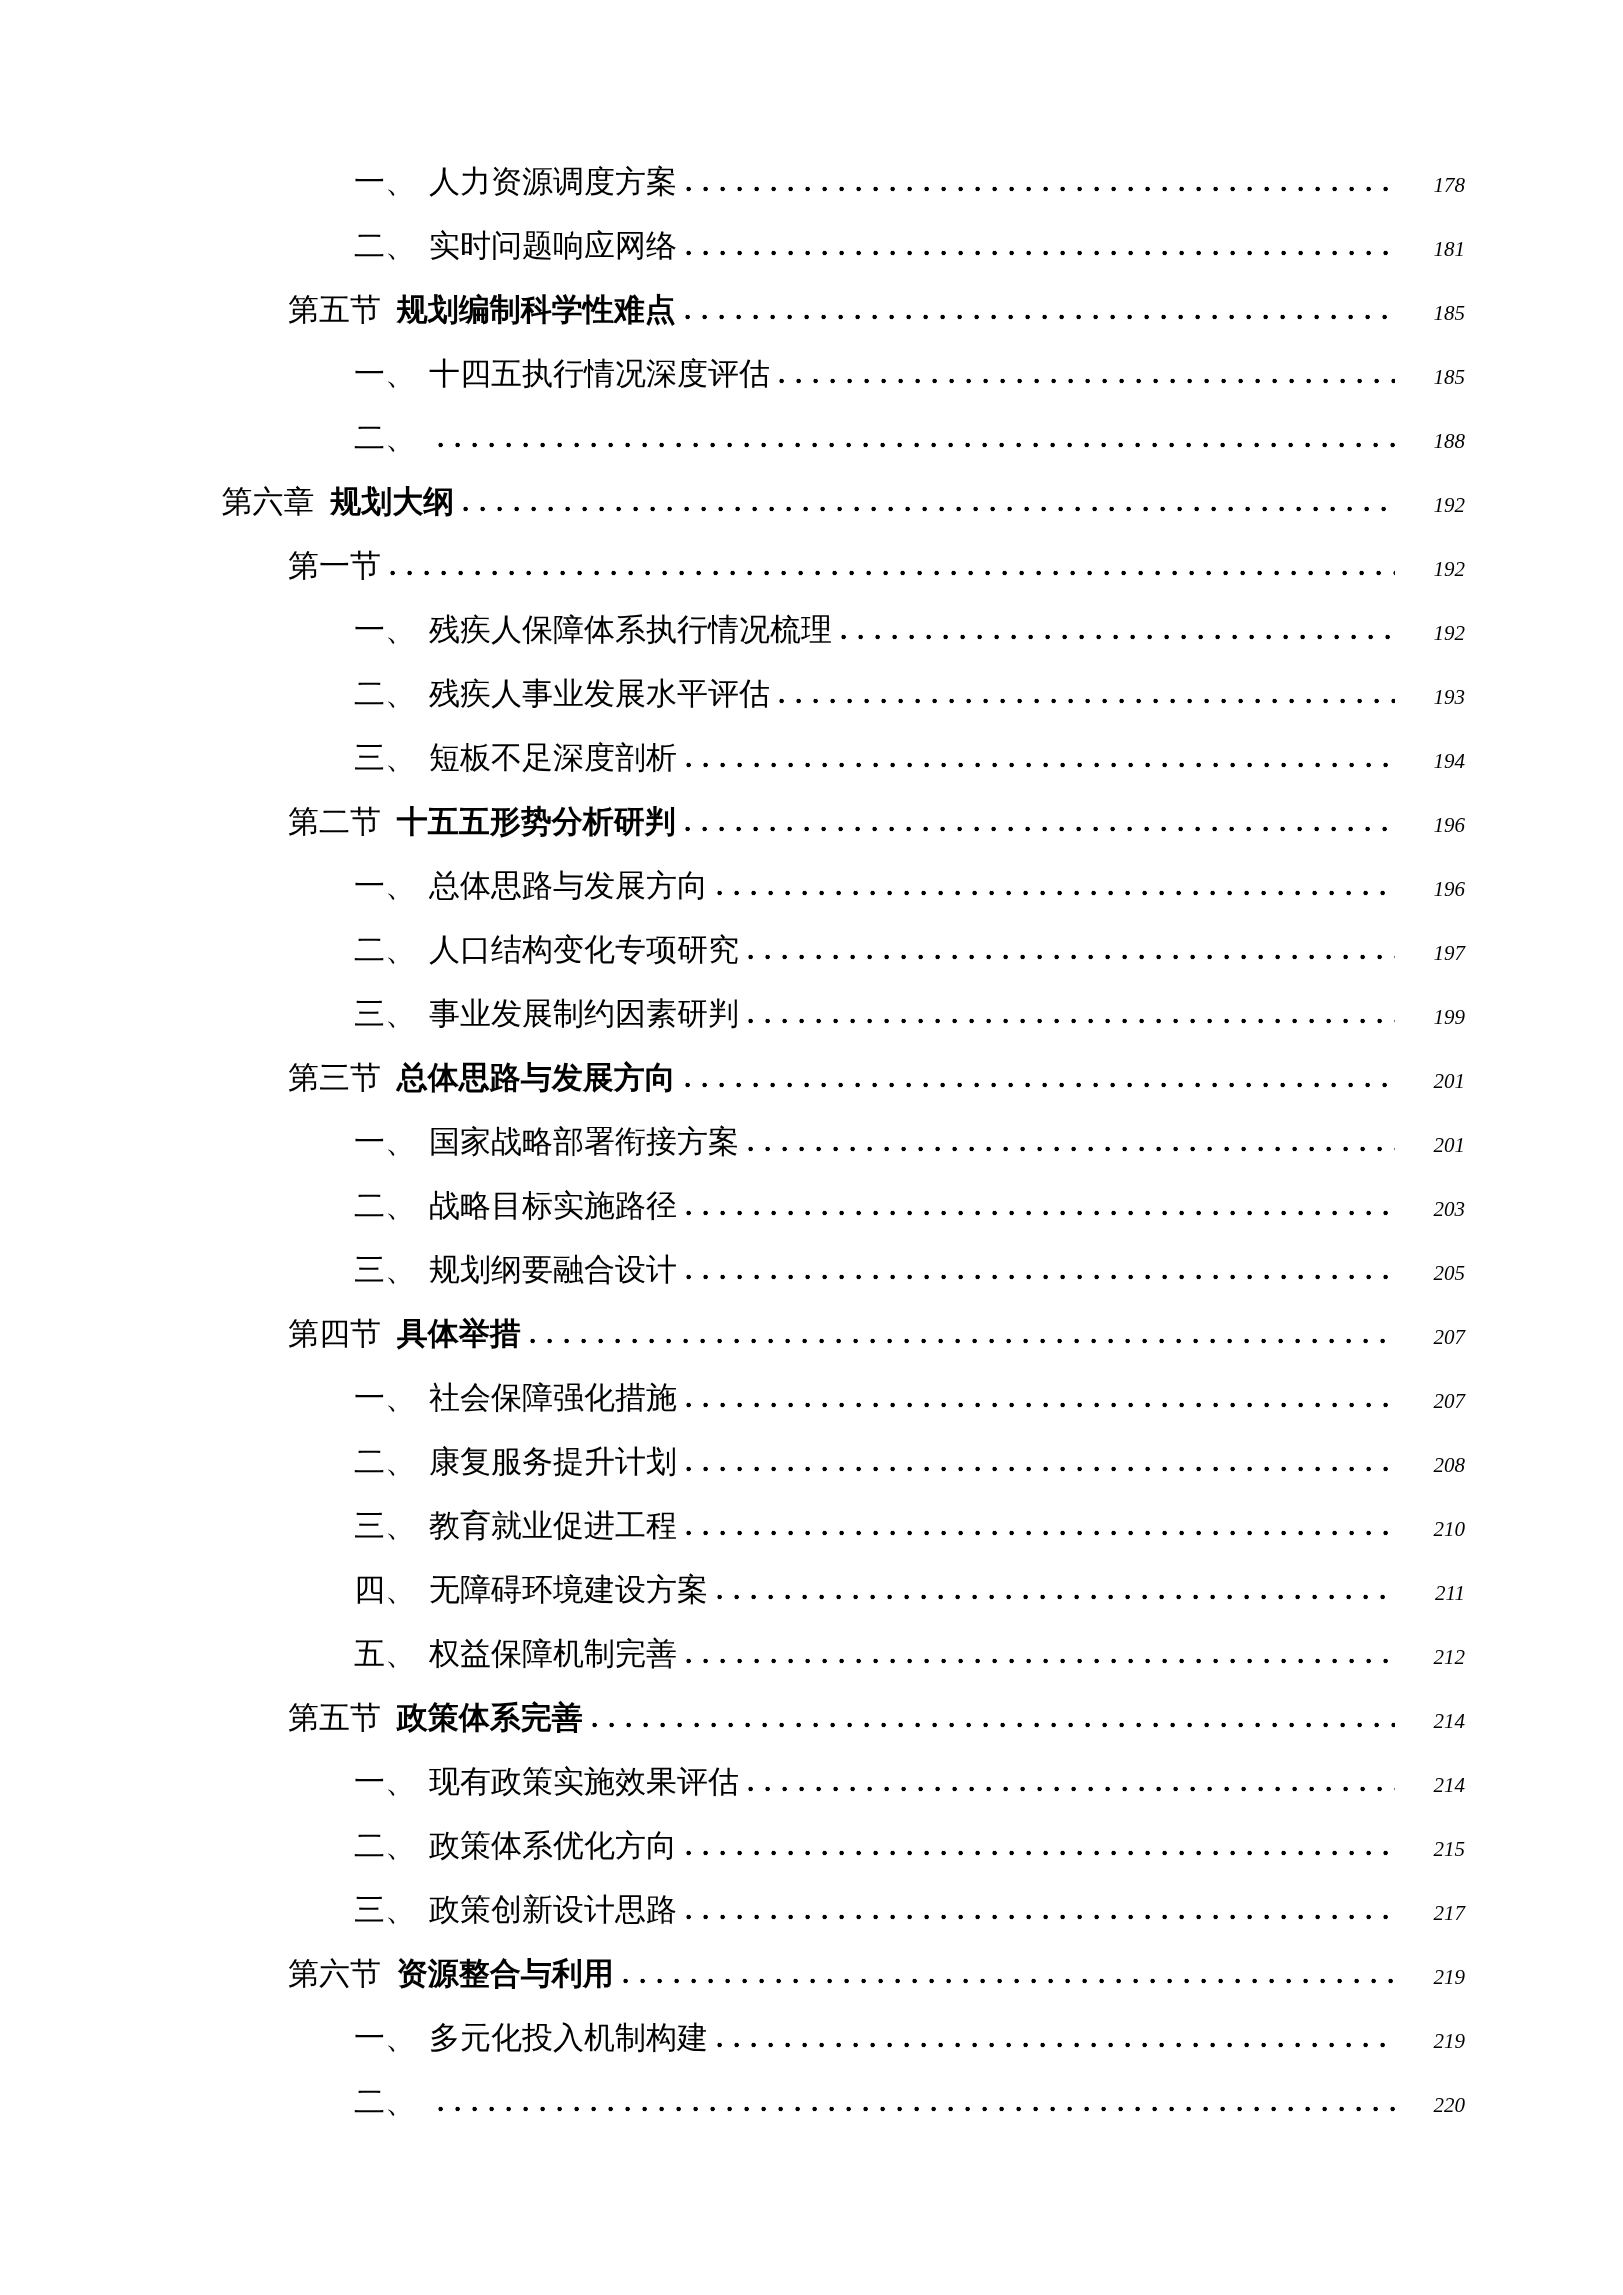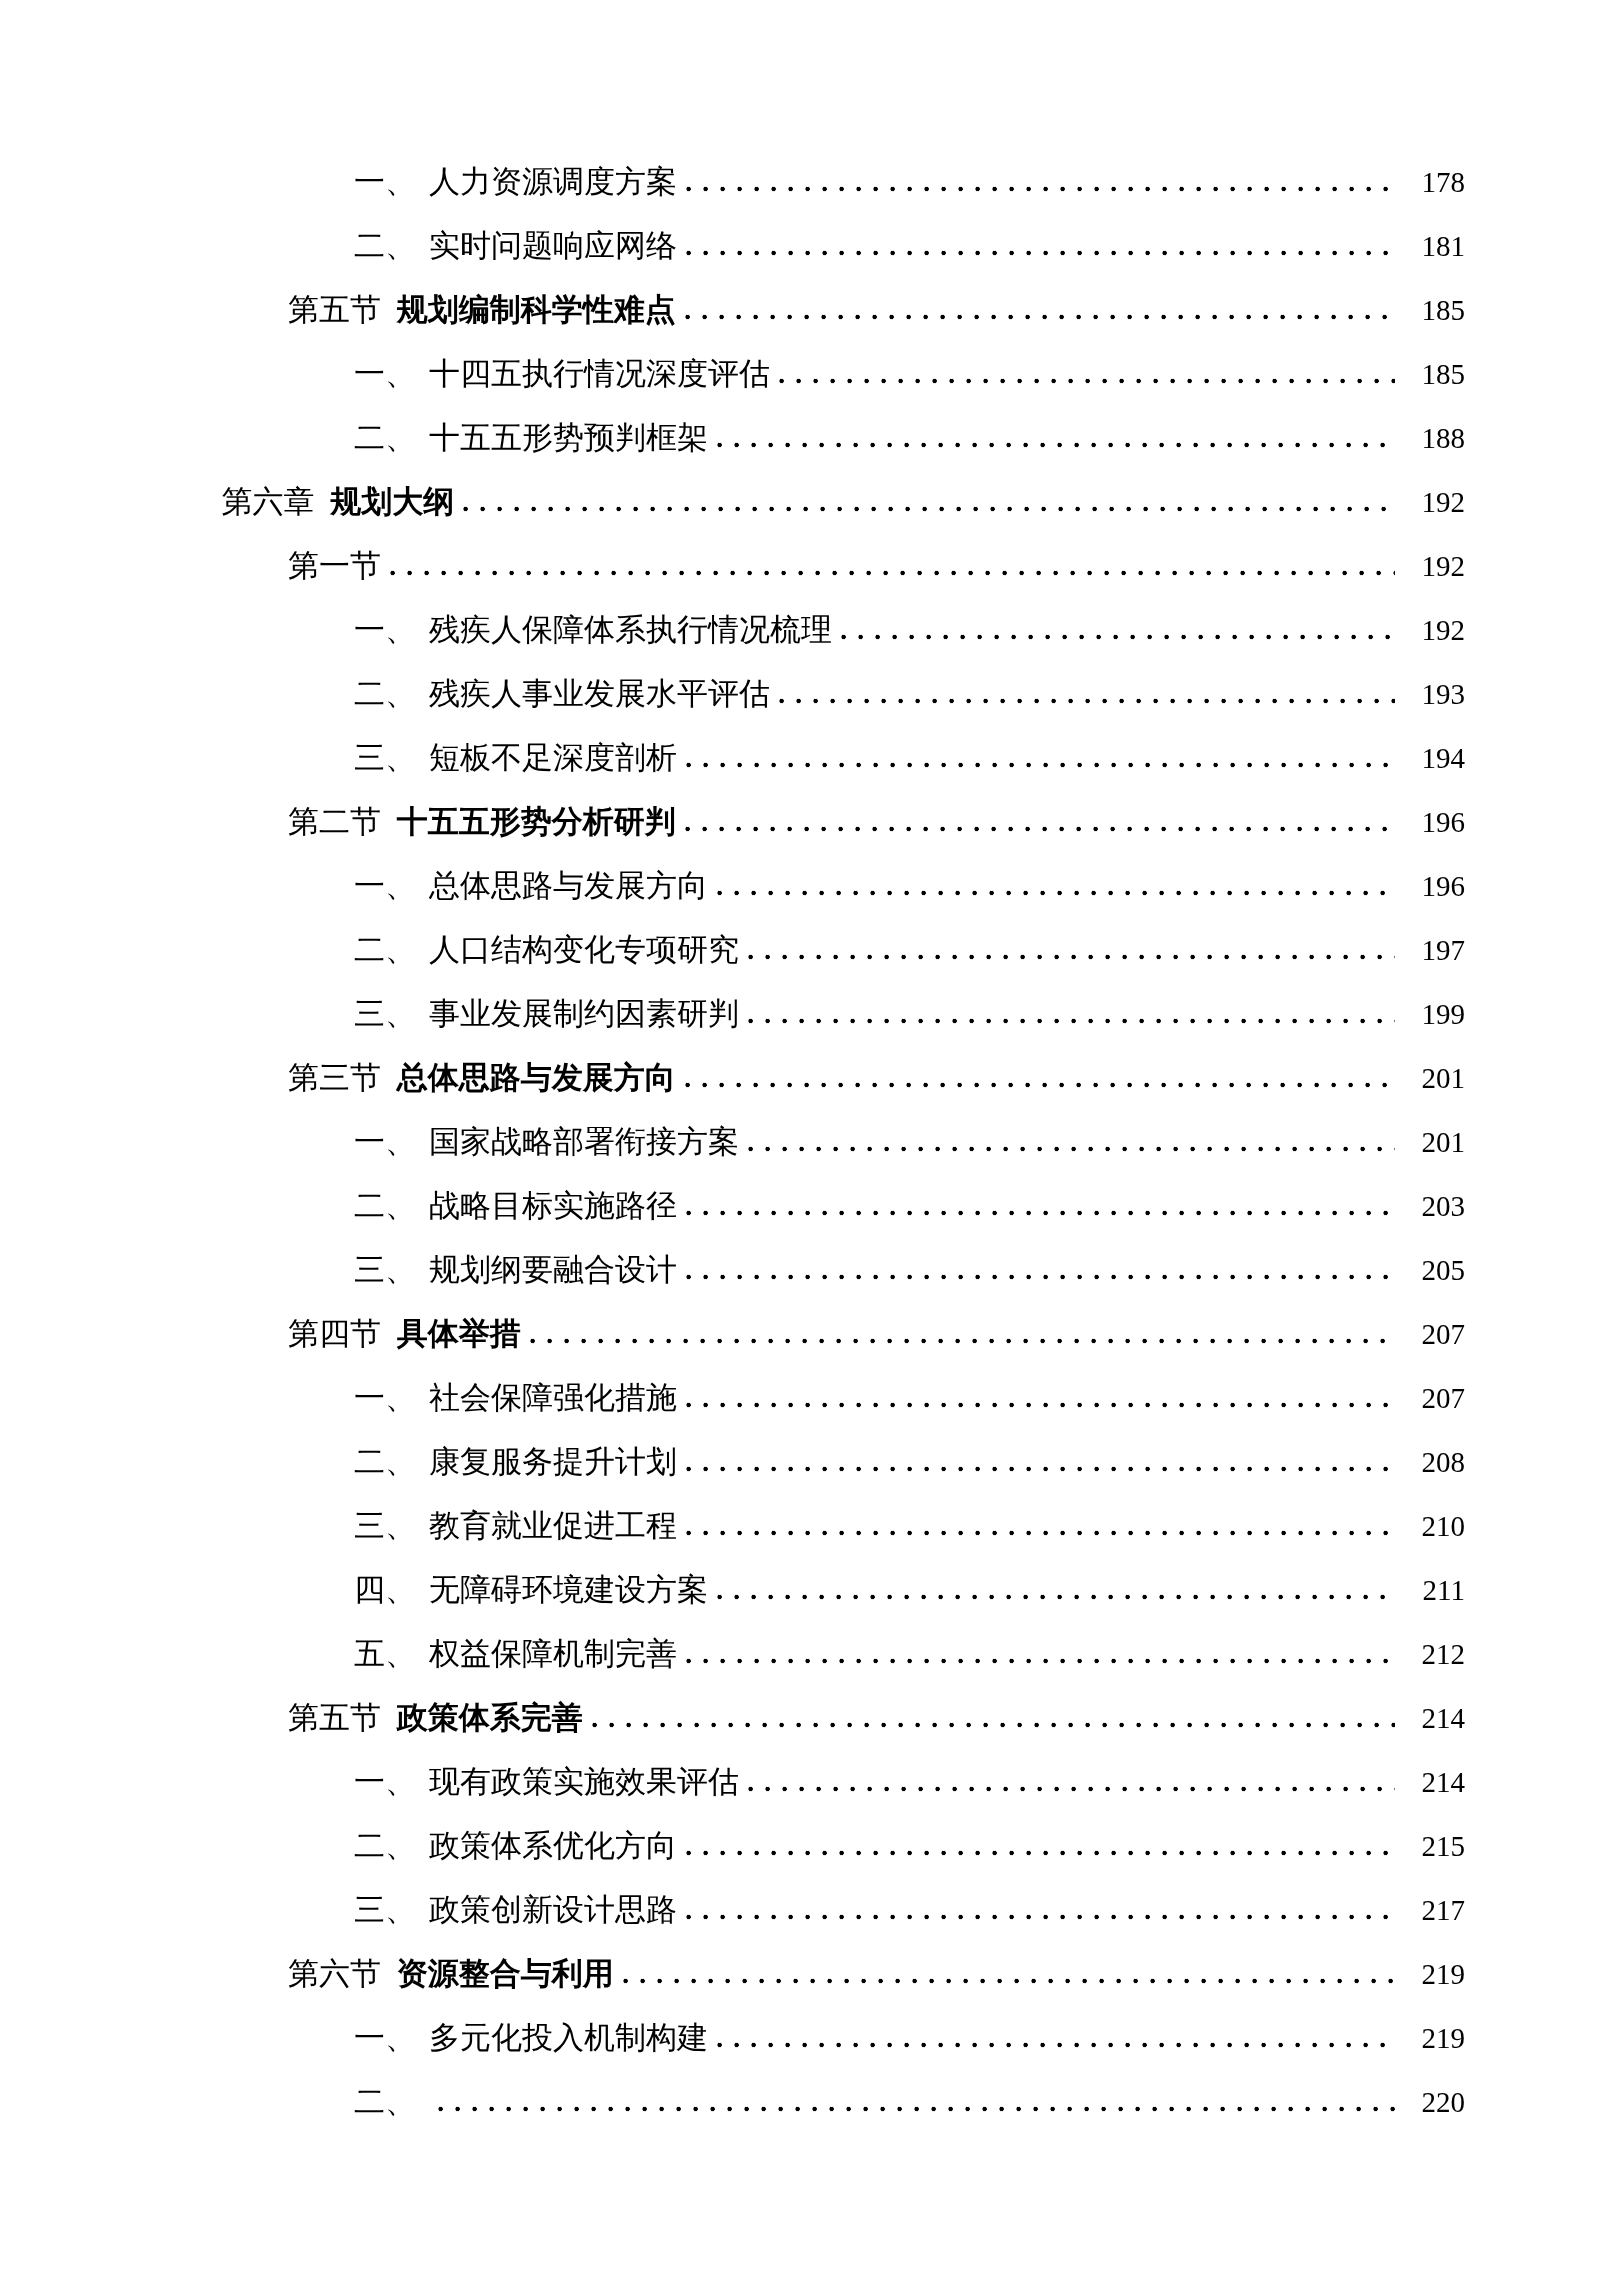--- a/index.html
+++ b/index.html
@@ -49,21 +49,22 @@
     margin: 0 10.5px 0 9.2px;
     background-image: radial-gradient(circle at 2.6px 2.9px, #000 2px, rgba(0,0,0,0) 2.4px);
     background-size: 17px 5.9px;
     background-position: left bottom;
     background-repeat: repeat-x;
   }
   .page {
     flex: 0 0 auto;
     min-width: 60px;
     text-align: right;
-    font-size: 29px;
+    font-size: 21px;
+    font-style: italic;
   }
 </style>
 </head>
 <body>
 
 <main class="sheet">
   <section class="toc" id="toc">
       <div class="row level-item">
     <span class="label">一、</span>
     <span class="title">人力资源调度方案</span>
@@ -83,21 +84,20 @@
     <span class="page">185</span>
   </div>
       <div class="row level-item">
     <span class="label">一、</span>
     <span class="title">十四五执行情况深度评估</span>
     <span class="leader"></span>
     <span class="page">185</span>
   </div>
       <div class="row level-item">
     <span class="label">二、</span>
-    <span class="title">十五五形势预判框架</span>
     <span class="leader"></span>
     <span class="page">188</span>
   </div>
       <div class="row level-chapter">
     <span class="label">第六章</span>
     <span class="title">规划大纲</span>
     <span class="leader"></span>
     <span class="page">192</span>
   </div>
       <div class="row level-section">

